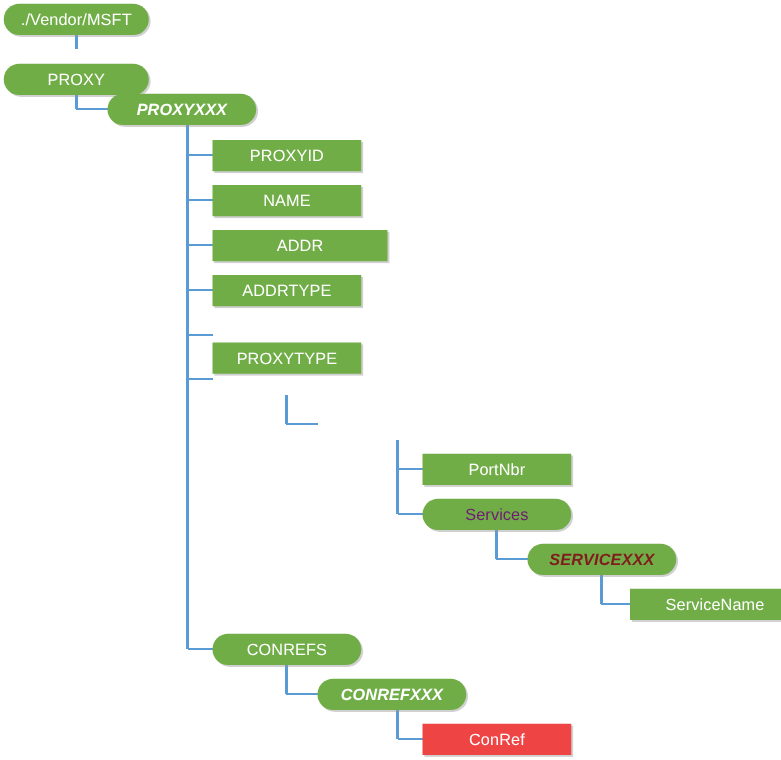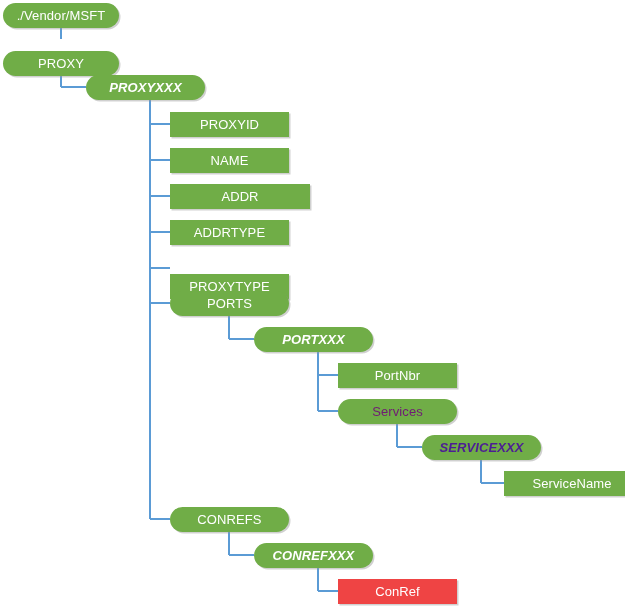--- a/index.html
+++ b/index.html
@@ -81,22 +81,20 @@
       <line y1="591" y2="591" x1="318" x2="338" stroke="#5b9bd5" stroke-width="2" shape-rendering="crispEdges"></line>
     </svg>
 <div class="node rounded" style="left: 3px; top: 3px; width: 116px; background: rgb(112, 173, 71); color: rgb(255, 255, 255);">./Vendor/MSFT</div>
     <div class="node rounded" style="left: 3px; top: 39px; width: 116px; background: rgb(112, 173, 71); color: rgb(255, 255, 255); margin-top: 12px;">PROXY</div>
     <div class="node rounded italic" style="left: 86px; top: 75px; width: 119px; background: rgb(112, 173, 71); color: rgb(255, 255, 255);">PROXYXXX</div>
     <div class="node rect" style="left: 170px; top: 112px; width: 119px; background: rgb(112, 173, 71); color: rgb(255, 255, 255);">PROXYID</div>
     <div class="node rect" style="left: 170px; top: 148px; width: 119px; background: rgb(112, 173, 71); color: rgb(255, 255, 255);">NAME</div>
     <div class="node rect" style="left: 170px; top: 184px; width: 140px; background: rgb(112, 173, 71); color: rgb(255, 255, 255);">ADDR</div>
     <div class="node rect" style="left: 170px; top: 220px; width: 119px; background: rgb(112, 173, 71); color: rgb(255, 255, 255);">ADDRTYPE</div>
     <div class="node rect" style="left: 170px; top: 256px; width: 119px; background: rgb(112, 173, 71); color: rgb(255, 255, 255); margin-top: 18px;">PROXYTYPE</div>
-    <div class="node rounded" style="left: 170px; top: 291px; width: 119px; background: rgb(112, 173, 71); color: rgb(255, 255, 255);">PORTS</div>
-    <div class="node rounded italic" style="left: 254px; top: 327px; width: 119px; background: rgb(112, 173, 71); color: rgb(255, 255, 255);">PORTXXX</div>
     <div class="node rect" style="left: 338px; top: 363px; width: 119px; background: rgb(112, 173, 71); color: rgb(255, 255, 255);">PortNbr</div>
     <div class="node rounded" style="left: 338px; top: 399px; width: 119px; background: rgb(112, 173, 71); color: #701a75;">Services</div>
-    <div class="node rounded italic" style="left: 422px; top: 435px; width: 119px; background: rgb(112, 173, 71); color: #4c1d95;">SERVICEXXX</div>
+    <div class="node rounded italic" style="left: 422px; top: 435px; width: 119px; background: rgb(112, 173, 71); color: #7f1d1d;">SERVICEXXX</div>
     <div class="node rect" style="left: 504px; top: 471px; width: 136px; background: rgb(112, 173, 71); color: rgb(255, 255, 255);">ServiceName</div>
     <div class="node rounded" style="left: 170px; top: 507px; width: 119px; background: rgb(112, 173, 71); color: rgb(255, 255, 255);">CONREFS</div>
     <div class="node rounded italic" style="left: 254px; top: 543px; width: 119px; background: rgb(112, 173, 71); color: rgb(255, 255, 255);">CONREFXXX</div>
     <div class="node rect" style="left: 338px; top: 579px; width: 119px; background: #ef4444; color: rgb(255, 255, 255);">ConRef</div>
   </div>
 
 </body></html>

